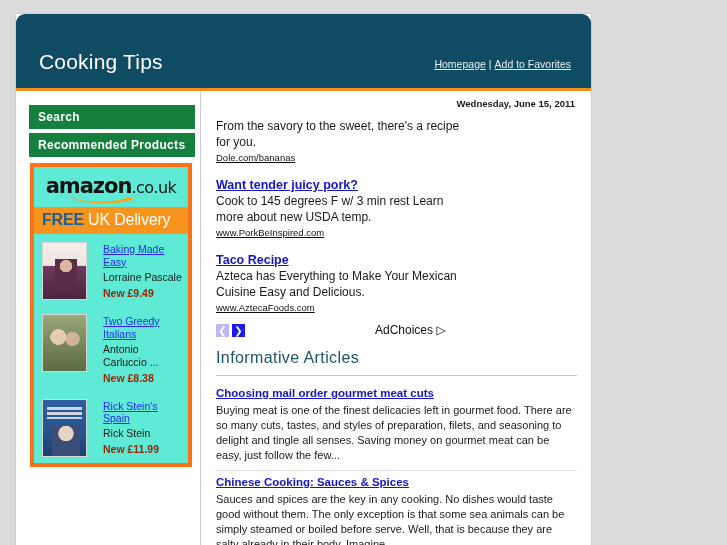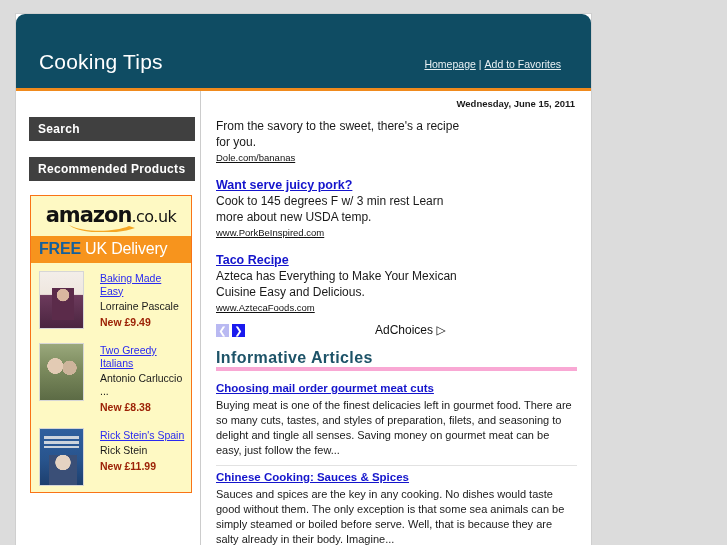--- a/index.html
+++ b/index.html
@@ -42,21 +42,21 @@
     left: 23px;
     top: 36px;
     font-size: 21px;
     color: #ffffff;
     letter-spacing: 0.2px;
     font-weight: normal;
     margin: 0;
   }
   .header-links {
     position: absolute;
-    right: 30px;
+    right: 20px;
     top: 44px;
     font-size: 10.5px;
     color: #e3ecef;
     white-space: nowrap;
   }
   .header-links a {
     color: #e8f0f3;
     text-decoration: underline;
   }
   .header-links .sep {
@@ -84,26 +84,26 @@
     left: 186px;
     top: 0;
     right: 0;
     height: 454px;
     padding: 0 14px 0 14px;
     box-sizing: border-box;
   }
 
   
   .widget-head {
-    background: #404040;
+    background: #15803d;
     color: #ffffff;
     font-size: 12px;
     font-weight: bold;
     padding: 5px 8px 5px 9px;
-    margin: 16px 5px 0 13px;
+    margin: 4px 5px 0 13px;
     letter-spacing: 0.3px;
   }
   .search-body {
     padding: 14px 0 18px 27px;
   }
   .search-input {
     width: 120px;
     height: 15px;
     border: 1px solid #9aa0a6;
     background: #fff;
@@ -119,23 +119,23 @@
     font-size: 11.5px;
     color: #111;
     background: linear-gradient(#fbfbfb, #e3e3e3);
     border: 1px solid #a9a9a9;
     border-radius: 2px;
     padding: 4px 8px;
     cursor: pointer;
   }
 
   .amzn-box {
-    margin: 14px 8px 0 14px;
-    border: 1px solid #f97316;
-    background: #fef9c3;
+    margin: 6px 8px 0 14px;
+    border: 4px solid #f97316;
+    background: #5eead4;
   }
   .amzn-logo {
     text-align: center;
     padding: 7px 0 9px 0;
     position: relative;
   }
   .amzn-logo .word {
     font-size: 21px;
     font-weight: bold;
     letter-spacing: -1px;
@@ -282,25 +282,25 @@
     left: 159px;
     top: 0;
     font-size: 12px;
     color: #111;
     white-space: nowrap;
   }
 
   .section-title {
     color: #1d5368;
     font-size: 16px;
-    font-weight: bold;
+    font-weight: normal;
     letter-spacing: 0.4px;
     margin: 6px 0 0 0;
-    padding-bottom: 0;
-    border-bottom: 4px solid #f9a8d4;
+    padding-bottom: 8px;
+    border-bottom: 1px solid #f9a8d4;
   }
 
   .articles { padding-top: 6px; }
   .article {
     padding: 4px 0 7px 0;
     border-bottom: 1px solid #e2e2e2;
   }
   .article:last-child { border-bottom: none; }
   .article-title {
     color: #1414cc;
@@ -384,21 +384,21 @@
       <div class="date-line">Wednesday, June 15, 2011</div>
 
       <div class="ads">
 
         <div class="ad">
           <div class="ad-desc">From the savory to the sweet, there's a recipe for you.</div>
           <a class="ad-url" href="#">Dole.com/bananas</a>
         </div>
 
         <div class="ad">
-          <a class="ad-title" href="#">Want serve juicy pork?</a>
+          <a class="ad-title" href="#">Want tender juicy pork?</a>
           <div class="ad-desc">Cook to 145 degrees F w/ 3 min rest Learn more about new USDA temp.</div>
           <a class="ad-url" href="#">www.PorkBeInspired.com</a>
         </div>
 
         <div class="ad">
           <a class="ad-title" href="#">Taco Recipe</a>
           <div class="ad-desc">Azteca has Everything to Make Your Mexican Cuisine Easy and Delicious.</div>
           <a class="ad-url" href="#">www.AztecaFoods.com</a>
         </div>
 

